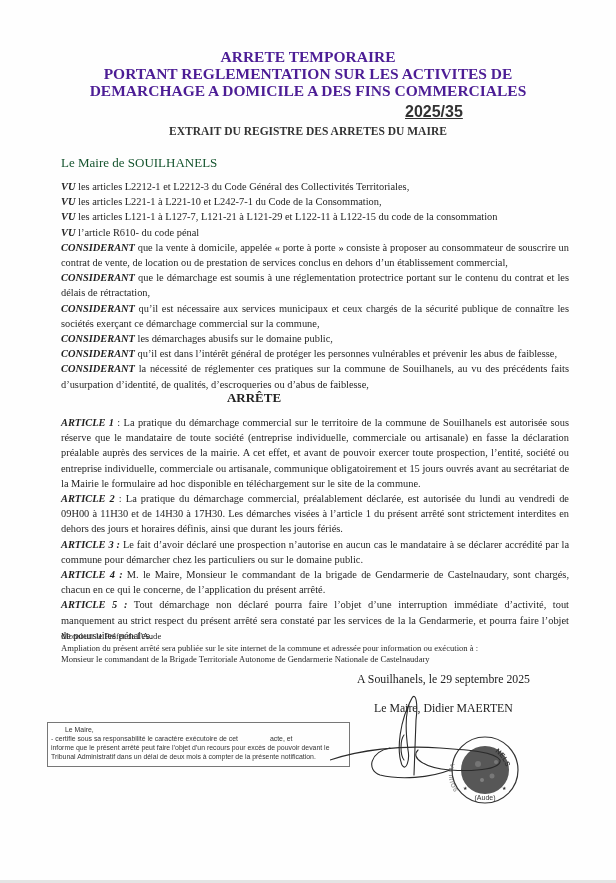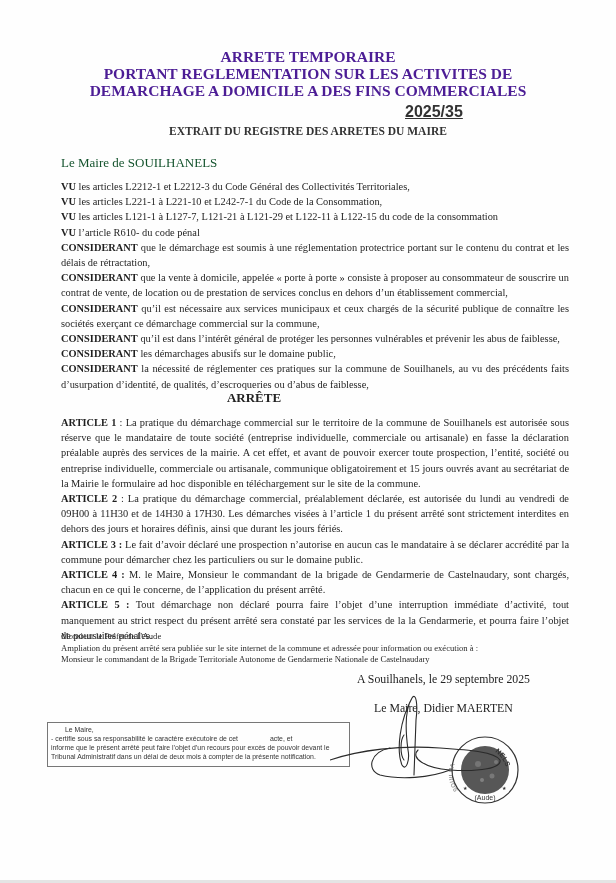--- a/index.html
+++ b/index.html
@@ -9,21 +9,21 @@
     .title { position: absolute; left: 0; width: 616px; text-align: center; font-weight: bold; font-size: 15.5px; line-height: 17px; color: #4c1d95; letter-spacing: 0; }
     .t1 { top: 48px; }
     .t2 { top: 65px; }
     .t3 { top: 82px; }
     .number { position: absolute; right: 150px; top: 103px; font-family: "Liberation Sans", sans-serif; font-weight: bold; font-size: 16px; color: #333; }
     .number { left: 405px; right: auto; text-decoration: underline; }
     .extrait { position: absolute; left: 0; width: 616px; top: 125px; text-align: center; font-weight: bold; font-size: 11.5px; color: #333; }
     .maire { position: absolute; left: 61px; top: 155px; font-size: 13px; color: #14532d; }
     .body { position: absolute; left: 61px; width: 508px; font-size: 10.4px; line-height: 15.2px; color: #1f1f1f; }
     .body p { margin: 0; text-align: justify; }
-    .body b { font-weight: bold; }
+    .body b { font-weight: bold; font-style: italic; }
     .vus { top: 179px; }
     .arrete-h { position: absolute; left: 0; width: 508px; top: 390px; text-align: center; font-weight: bold; font-size: 13px; color: #222; }
     .arts { top: 415px; }
     .ampliation { position: absolute; left: 61px; top: 631px; font-size: 8.6px; line-height: 11.6px; color: #2a2a2a; }
     .ampliation div { white-space: nowrap; }
     .date { position: absolute; left: 357px; top: 672px; font-size: 11.8px; color: #222; }
     .sig { position: absolute; left: 374px; top: 701px; font-size: 11.8px; color: #222; }
     .notice { position: absolute; left: 47px; top: 722px; width: 303px; height: 45px; border: 1px solid #777; box-sizing: border-box; padding: 2px 3px; font-family: "Liberation Sans", sans-serif; font-size: 6.9px; line-height: 9px; color: #333; }
     .notice .l1 { padding-left: 14px; }
     .notice .gap { display: inline-block; width: 32px; }
@@ -40,25 +40,25 @@
   <div class="number">2025/35</div>
   <div class="extrait">EXTRAIT DU REGISTRE DES ARRETES DU MAIRE</div>
 
   <div class="maire">Le Maire de SOUILHANELS</div>
 
   <div class="body vus">
     <p><b>VU</b><span> les articles L2212-1 et L2212-3 du Code Général des Collectivités Territoriales,</span></p>
     <p><b>VU</b><span> les articles L221-1 à L221-10 et L242-7-1 du Code de la Consommation,</span></p>
     <p><b>VU</b><span> les articles L121-1 à L127-7, L121-21 à L121-29 et L122-11 à L122-15 du code de la consommation</span></p>
     <p><b>VU</b><span> l’article R610- du code pénal</span></p>
+    <p><b>CONSIDERANT</b><span> que la vente à domicile, appelée « porte à porte » consiste à proposer au consommateur de souscrire un contrat de vente, de location ou de prestation de services conclus en dehors d’un établissement commercial,</span></p>
     <p><b>CONSIDERANT</b><span> que le démarchage est soumis à une réglementation protectrice portant sur le contenu du contrat et les délais de rétractation,</span></p>
-    <p><b>CONSIDERANT</b><span> que la vente à domicile, appelée « porte à porte » consiste à proposer au consommateur de souscrire un contrat de vente, de location ou de prestation de services conclus en dehors d’un établissement commercial,</span></p>
     <p><b>CONSIDERANT</b><span> qu’il est nécessaire aux services municipaux et ceux chargés de la sécurité publique de connaître les sociétés exerçant ce démarchage commercial sur la commune,</span></p>
+    <p><b>CONSIDERANT</b><span> les démarchages abusifs sur le domaine public,</span></p>
     <p><b>CONSIDERANT</b><span> qu’il est dans l’intérêt général de protéger les personnes vulnérables et prévenir les abus de faiblesse,</span></p>
-    <p><b>CONSIDERANT</b><span> les démarchages abusifs sur le domaine public,</span></p>
     <p><b>CONSIDERANT</b><span> la nécessité de réglementer ces pratiques sur la commune de Souilhanels, au vu des précédents faits d’usurpation d’identité, de qualités, d’escroqueries ou d’abus de faiblesse,</span></p>
   </div>
 
   <div class="arrete-h">ARRÊTE</div>
 
   <div class="body arts">
     <p><b>ARTICLE 1</b><span> : La pratique du démarchage commercial sur le territoire de la commune de Souilhanels est autorisée sous réserve que le mandataire de toute société (entreprise individuelle, commerciale ou artisanale) en fasse la déclaration préalable auprès des services de la mairie. A cet effet, et avant de pouvoir exercer toute prospection, l’entité, société ou entreprise individuelle, commerciale ou artisanale, communique obligatoirement et 15 jours ouvrés avant au secrétariat de la Mairie le formulaire ad hoc disponible en téléchargement sur le site de la commune.</span></p>
     <p><b>ARTICLE 2</b><span> : La pratique du démarchage commercial, préalablement déclarée, est autorisée du lundi au vendredi de 09H00 à 11H30 et de 14H30 à 17H30. Les démarches visées à l’article 1 du présent arrêté sont strictement interdites en dehors des jours et horaires définis, ainsi que durant les jours fériés.</span></p>
     <p><b>ARTICLE 3 :</b><span> Le fait d’avoir déclaré une prospection n’autorise en aucun cas le mandataire à se déclarer accrédité par la commune pour démarcher chez les particuliers ou sur le domaine public.</span></p>
     <p><b>ARTICLE 4 :</b><span> M. le Maire, Monsieur le commandant de la brigade de Gendarmerie de Castelnaudary, sont chargés, chacun en ce qui le concerne, de l’application du présent arrêté.</span></p>

